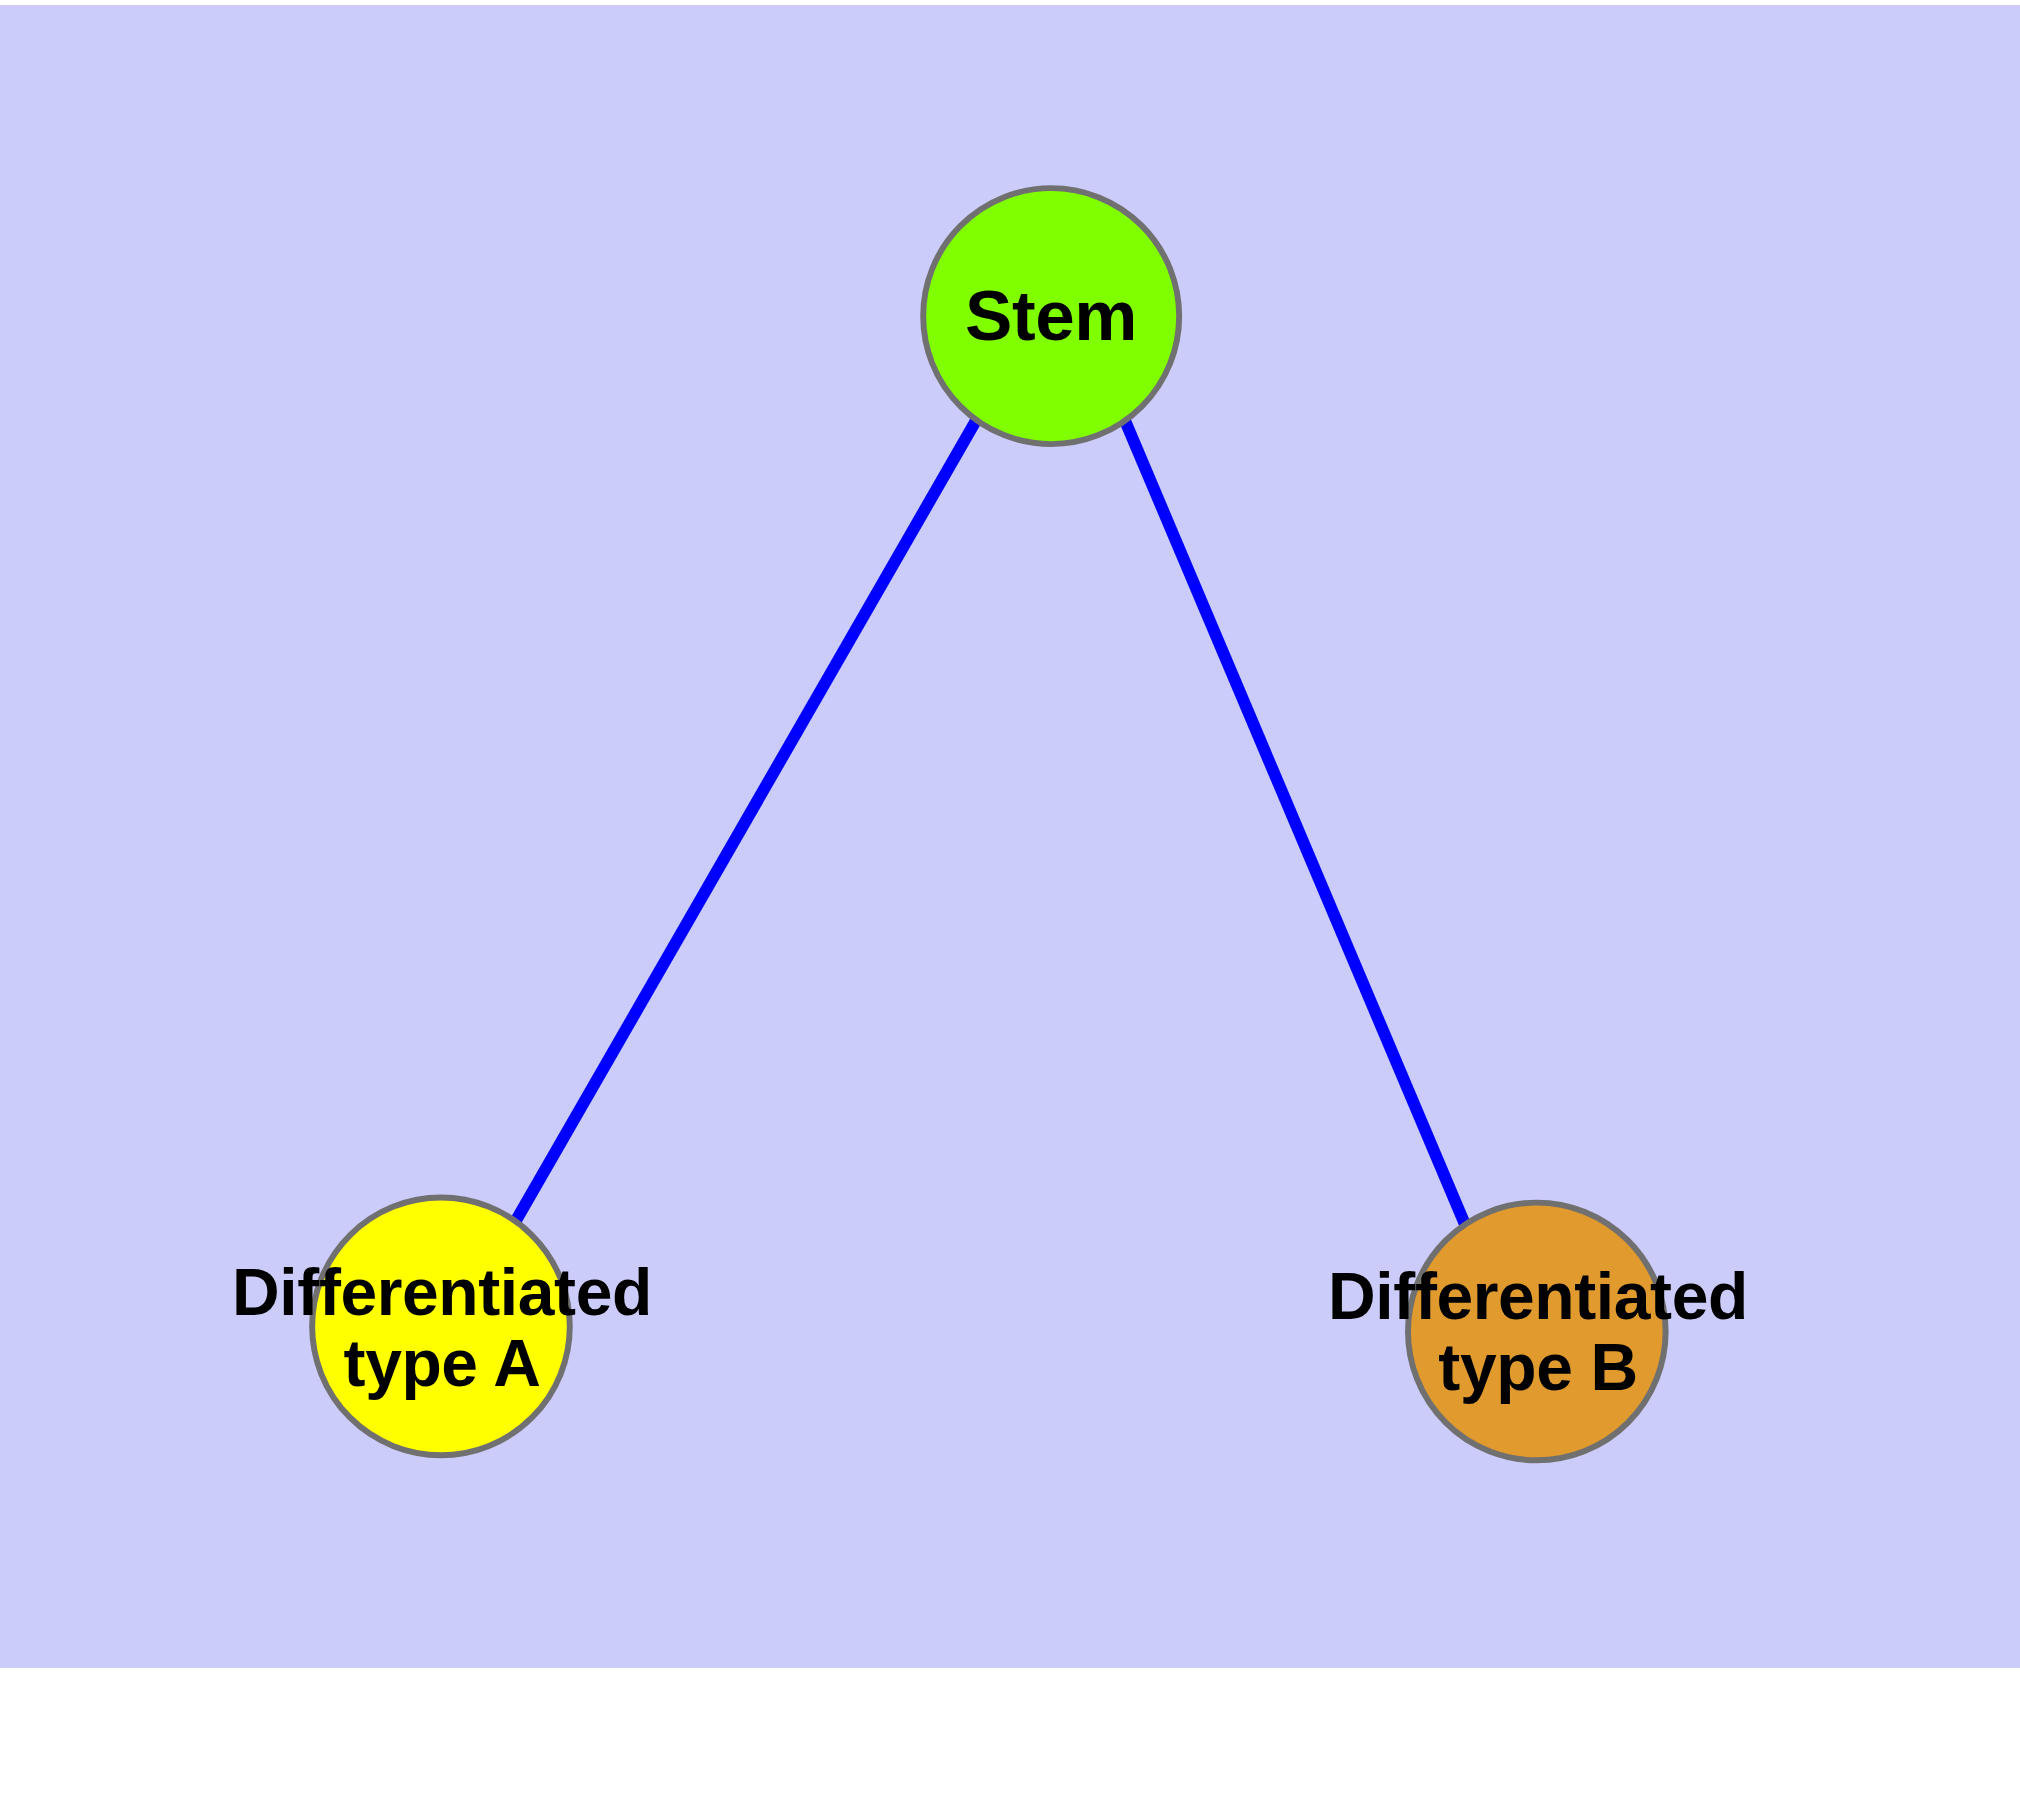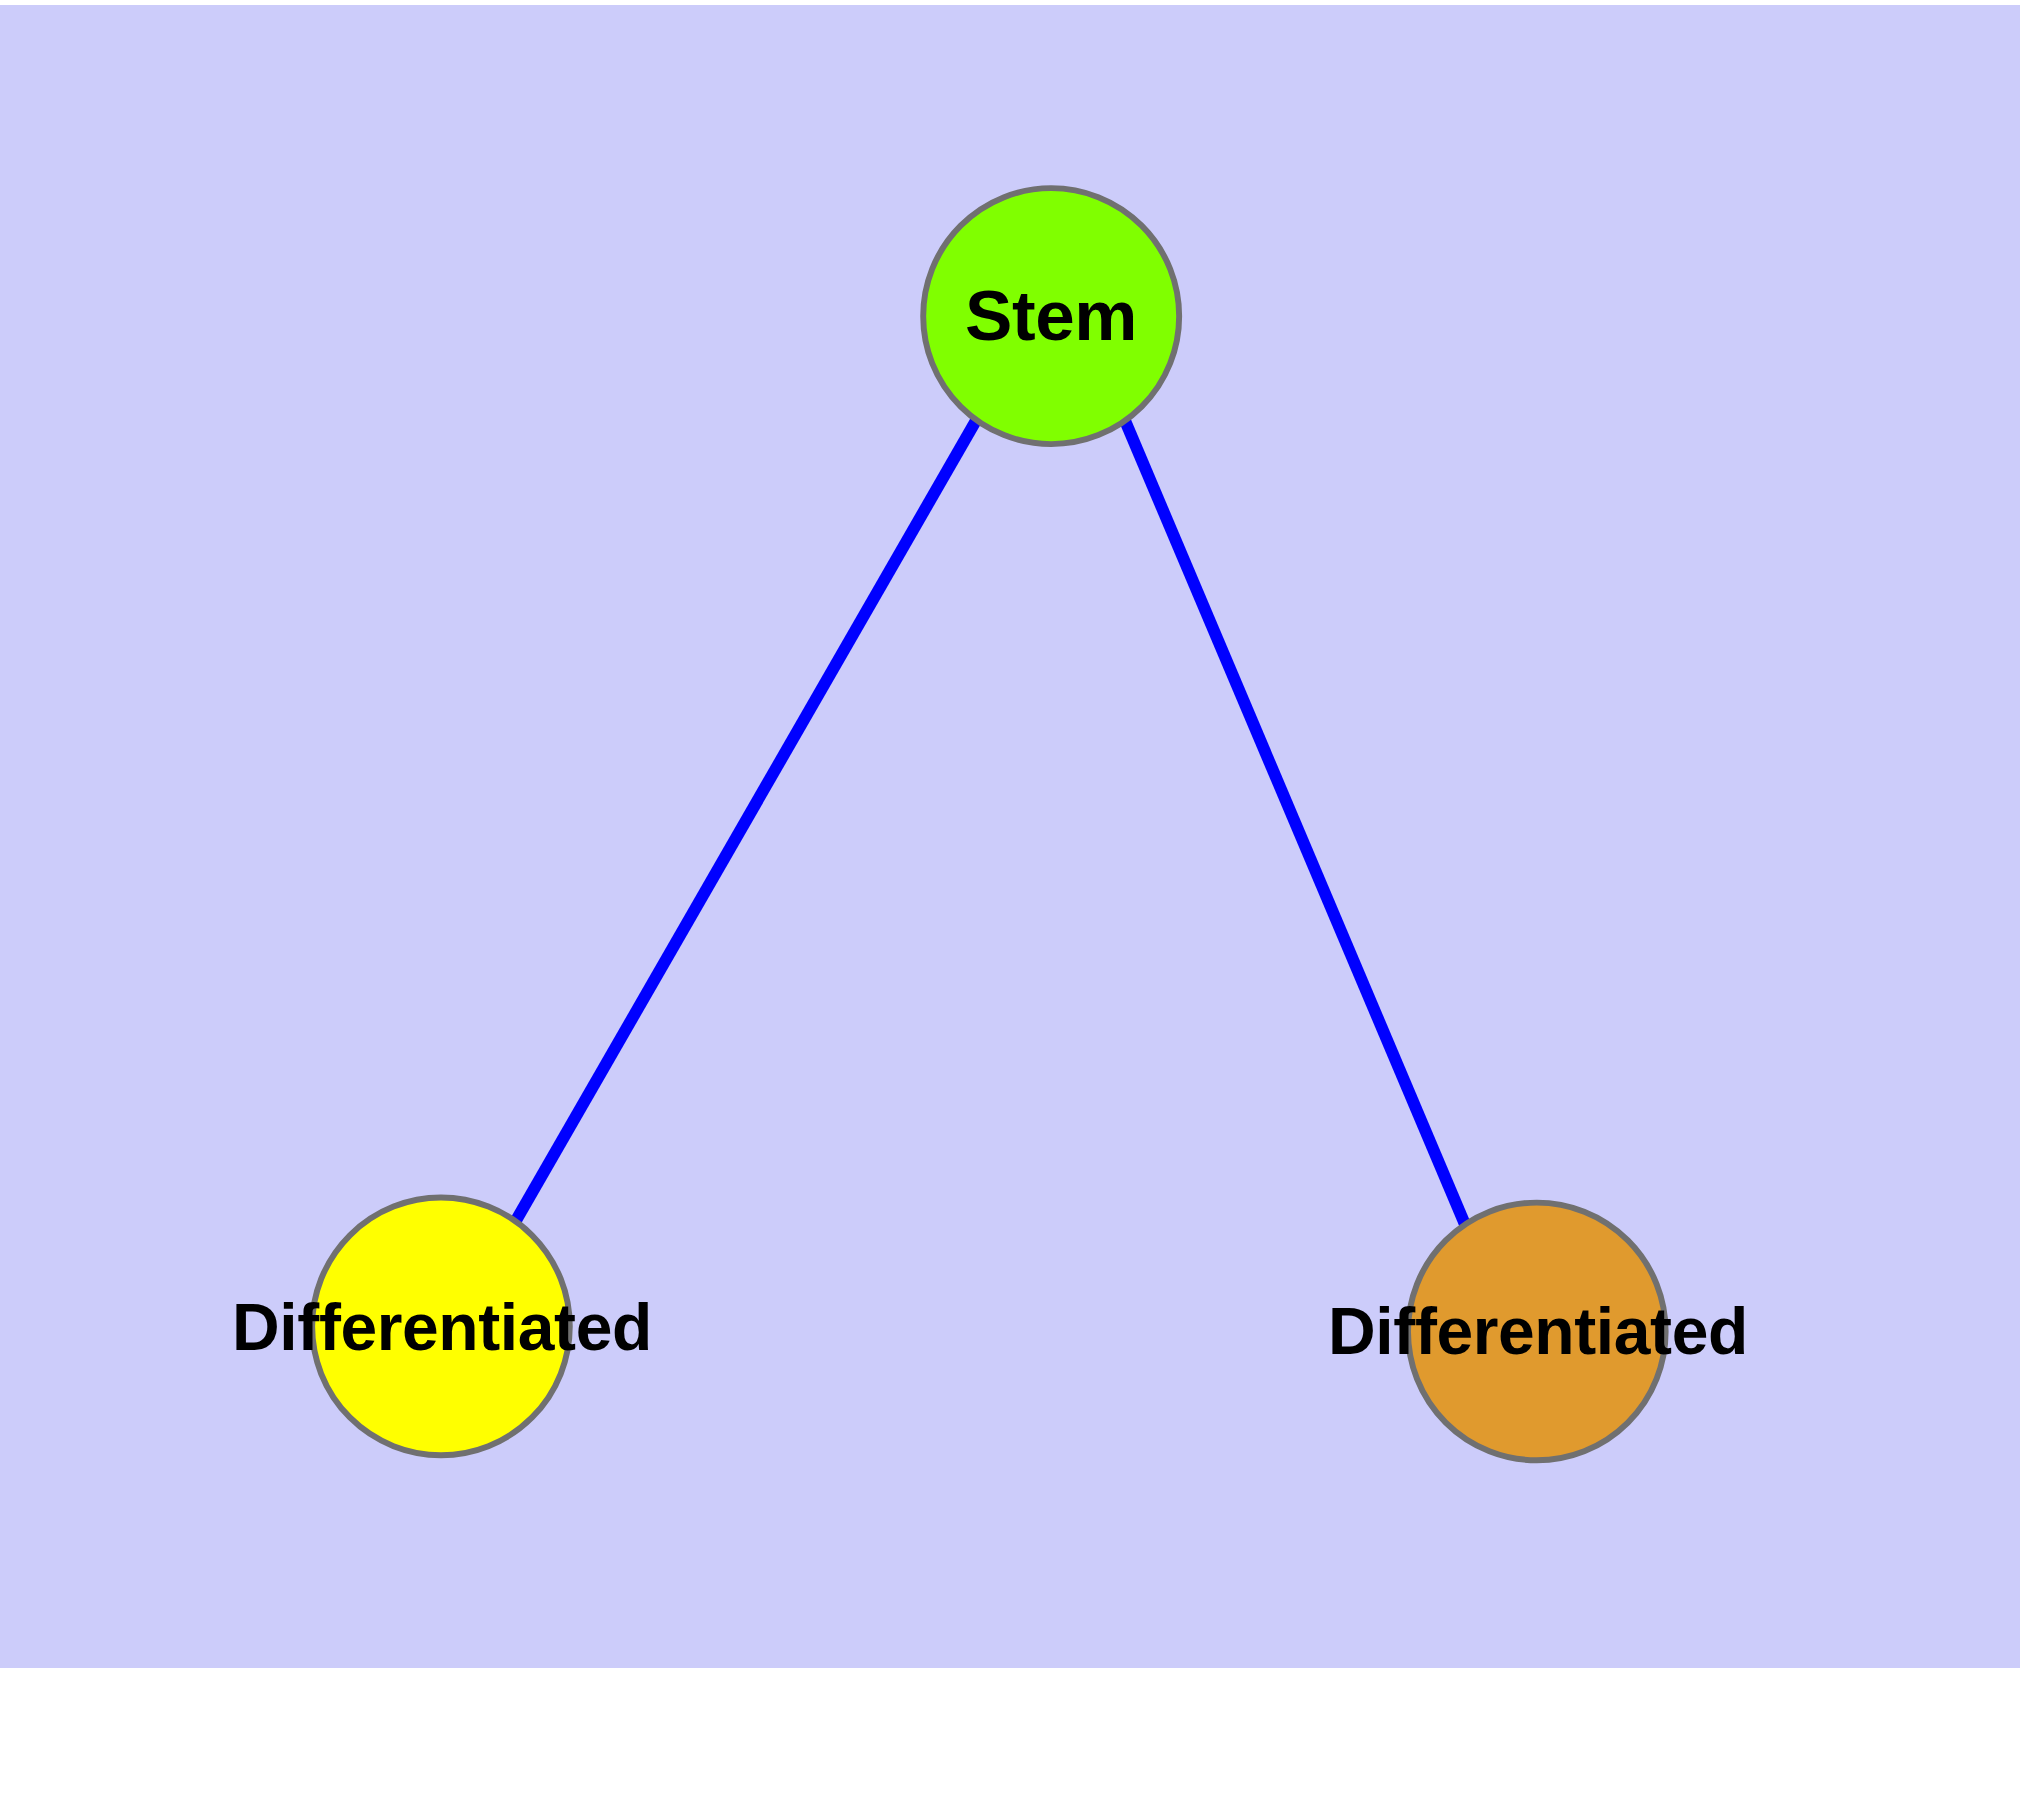--- a/index.html
+++ b/index.html
@@ -68,20 +68,22 @@
       <circle cx="1813" cy="1571" r="152" fill="#e09a2e" stroke="#707070" stroke-width="7"></circle>
     </g>
   </svg>
 
   <div class="node-label label-root" style="left:1051px; top:316px;">
     <span>Stem</span>
   </div>
 
   <div class="node-label label-leaf" style="left:442px; top:1328px;">
     <div>Differentiated</div>
+    <div>type A</div>
   </div>
 
   <div class="node-label label-leaf" style="left:1538px; top:1332px;">
     <div>Differentiated</div>
+    <div>type B</div>
   </div>
 
 </div>
 
 
 </body></html>

